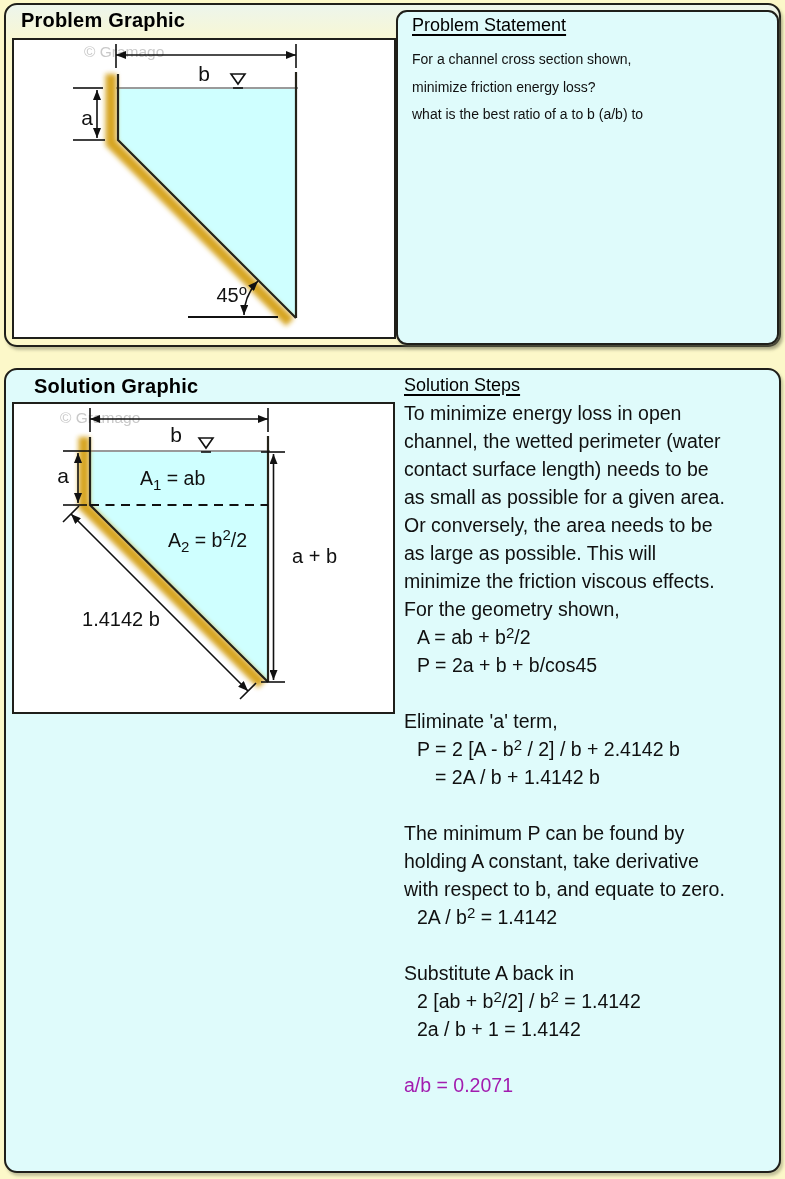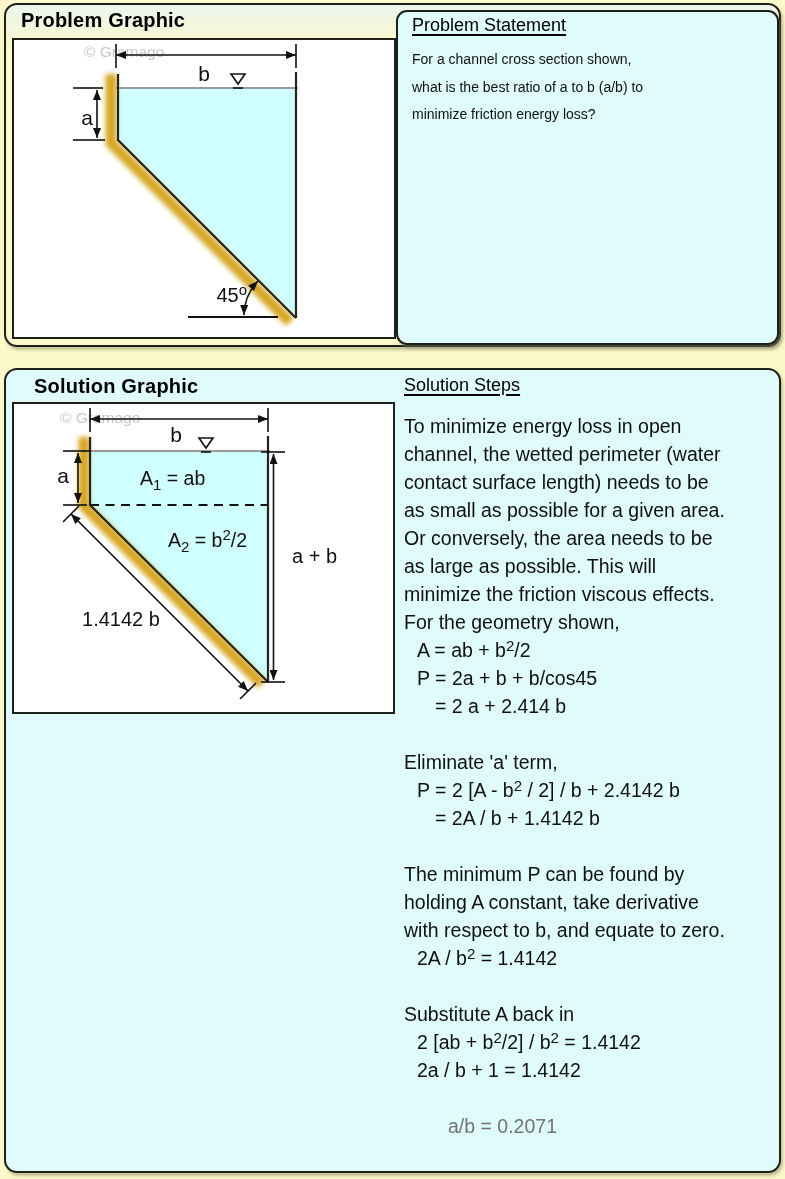--- a/index.html
+++ b/index.html
@@ -60,30 +60,30 @@
     text-decoration: underline;
     text-underline-offset: 3px;
     text-decoration-thickness: 2px;
     margin-bottom: 10px;
   }
   .body-line { font-size: 14px; line-height: 27.5px; white-space: nowrap; }
   #steps {
     position: absolute;
     left: 404px; top: 375px; width: 374px;
   }
-  #steps .col-title { margin-bottom: 16px; }
+  #steps .col-title { margin-bottom: 3px; }
   .line {
     font-size: 19.5px;
     line-height: 28px;
     height: 28px;
     white-space: nowrap;
   }
   .line.i1 { padding-left: 13px; }
   .line.i2 { padding-left: 31px; }
-  .line.red { color: #737373; margin-left: 44px; }
+  .line.red { color: #a21caf; }
   .line .sup { font-size: 15px; position: relative; top: -6.5px; }
   svg text { font-family: "Liberation Sans", sans-serif; fill: #111; }
   .wm { fill: #C9C9C9; font-size: 15.5px; }
 </style>
 </head>
 <body>
 
 <div class="panel" id="panel-top"></div>
 <div class="box-title" id="problem-title">Problem Graphic</div>
 <div class="white-box" id="problem-box"></div>
@@ -124,22 +124,22 @@
   <text x="75" y="87" font-size="21" text-anchor="middle">a</text>
 
   <line x1="176" y1="279" x2="266" y2="279" stroke="#111" stroke-width="2"></line>
   <path d="M232,277 A50,50 0 0 1 246,243" fill="none" stroke="#111" stroke-width="1.6" marker-start="url(#arr1)" marker-end="url(#arr1)"></path>
   <text x="235" y="264" font-size="20" text-anchor="end"><tspan>45</tspan><tspan dy="-7" font-size="15">o</tspan></text>
 </svg>
 
 <div id="statement-box">
   <div class="col-title">Problem Statement</div>
   <div class="body-line">For a channel cross section shown,</div>
+  <div class="body-line">minimize friction energy loss?</div>
   <div class="body-line">what is the best ratio of a to b (a/b) to</div>
-  <div class="body-line">minimize friction energy loss?</div>
 </div>
 
 <div class="panel" id="panel-bottom"></div>
 <div class="box-title" id="solution-title">Solution Graphic</div>
 <div class="white-box" id="solution-box"></div>
 
 <svg class="diagram-svg" id="solution-svg" width="383" height="312" viewBox="0 0 383 312">
   <defs>
     <marker id="arr2" viewBox="0 0 10 8" refX="10" refY="4" markerWidth="10" markerHeight="8" orient="auto-start-reverse" markerUnits="userSpaceOnUse">
       <path d="M0,0 L10,4 L0,8 Z" fill="#111"></path>
@@ -196,21 +196,20 @@
       <div class="line"><span>To minimize energy loss in open</span></div>
       <div class="line"><span>channel, the wetted perimeter (water</span></div>
       <div class="line"><span>contact surface length) needs to be</span></div>
       <div class="line"><span>as small as possible for a given area.</span></div>
       <div class="line"><span>Or conversely, the area needs to be</span></div>
       <div class="line"><span>as large as possible. This will</span></div>
       <div class="line"><span>minimize the friction viscous effects.</span></div>
       <div class="line"><span>For the geometry shown,</span></div>
       <div class="line i1"><span>A = ab + b</span><span class="sup">2</span><span>/2</span></div>
       <div class="line i1"><span>P = 2a + b + b/cos45</span></div>
-      <div class="line i2"><span>= 2 a + 2.414 b</span></div>
       <div class="line blank"></div>
       <div class="line"><span>Eliminate 'a' term,</span></div>
       <div class="line i1"><span>P = 2 [A - b</span><span class="sup">2</span><span> / 2] / b + 2.4142 b</span></div>
       <div class="line i2"><span>= 2A / b + 1.4142 b</span></div>
       <div class="line blank"></div>
       <div class="line"><span>The minimum P can be found by</span></div>
       <div class="line"><span>holding A constant, take derivative</span></div>
       <div class="line"><span>with respect to b, and equate to zero.</span></div>
       <div class="line i1"><span>2A / b</span><span class="sup">2</span><span> = 1.4142</span></div>
       <div class="line blank"></div>

